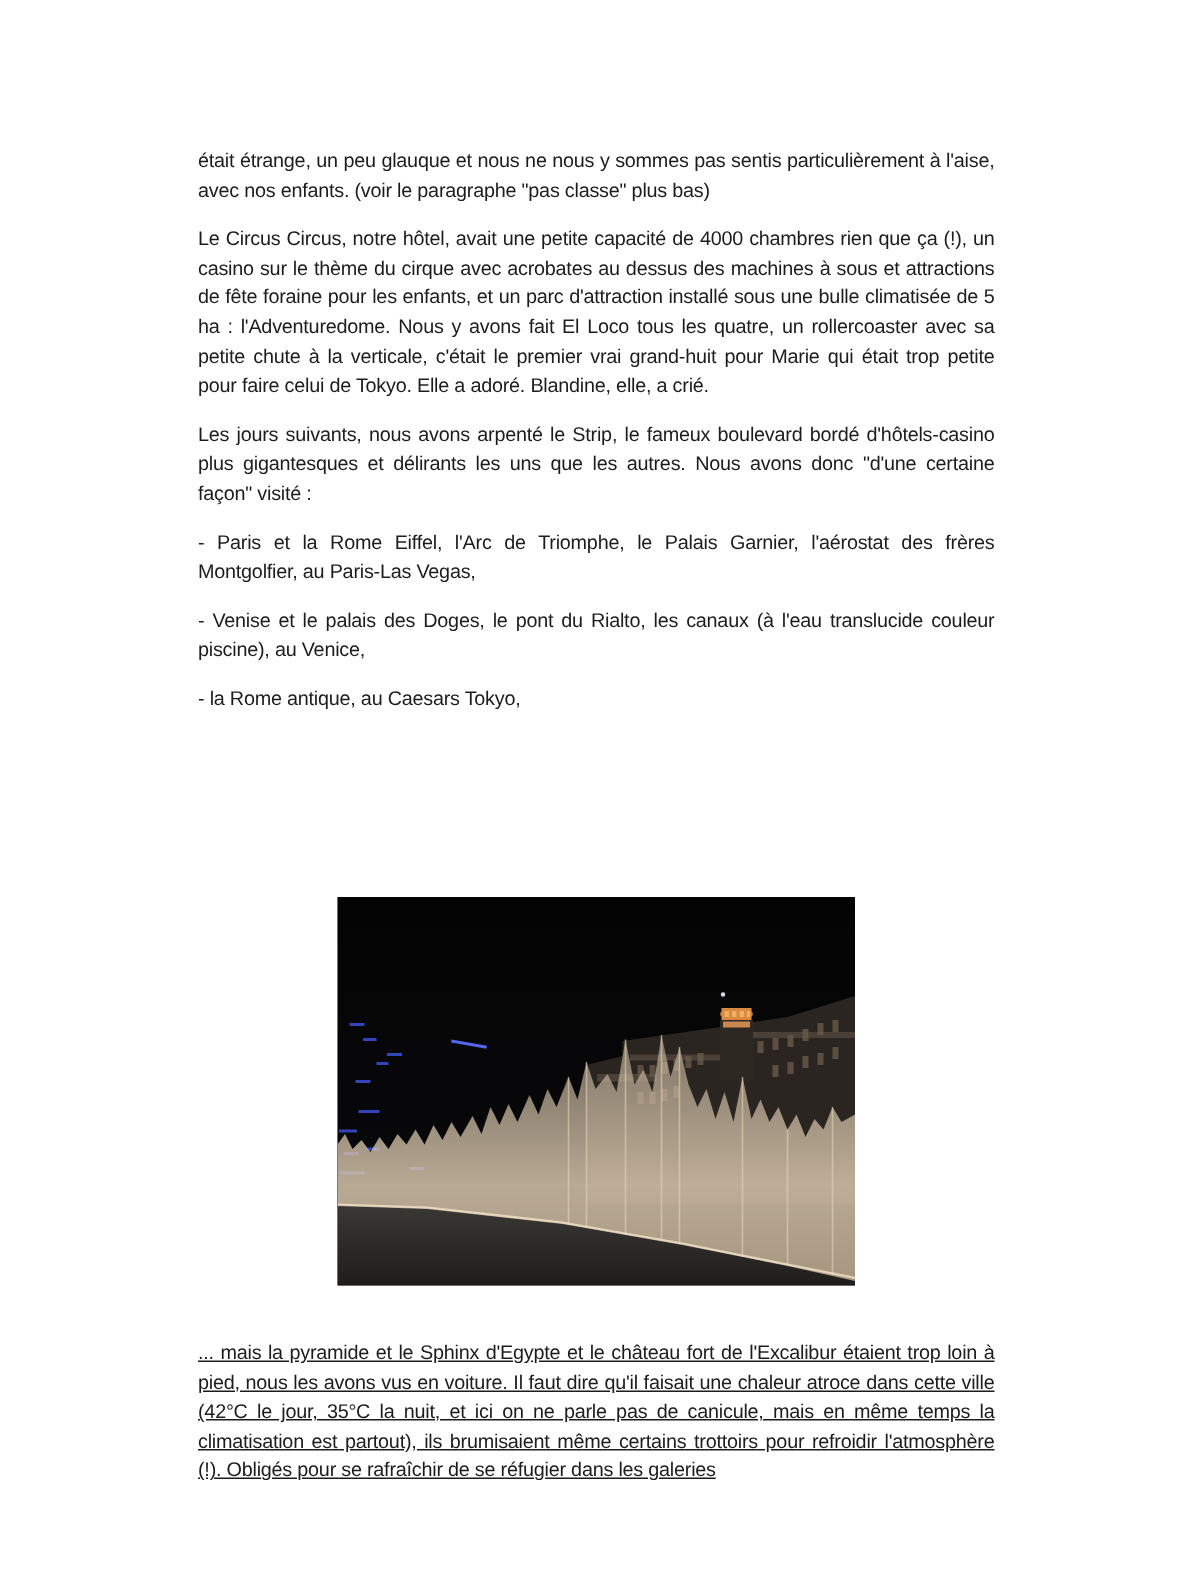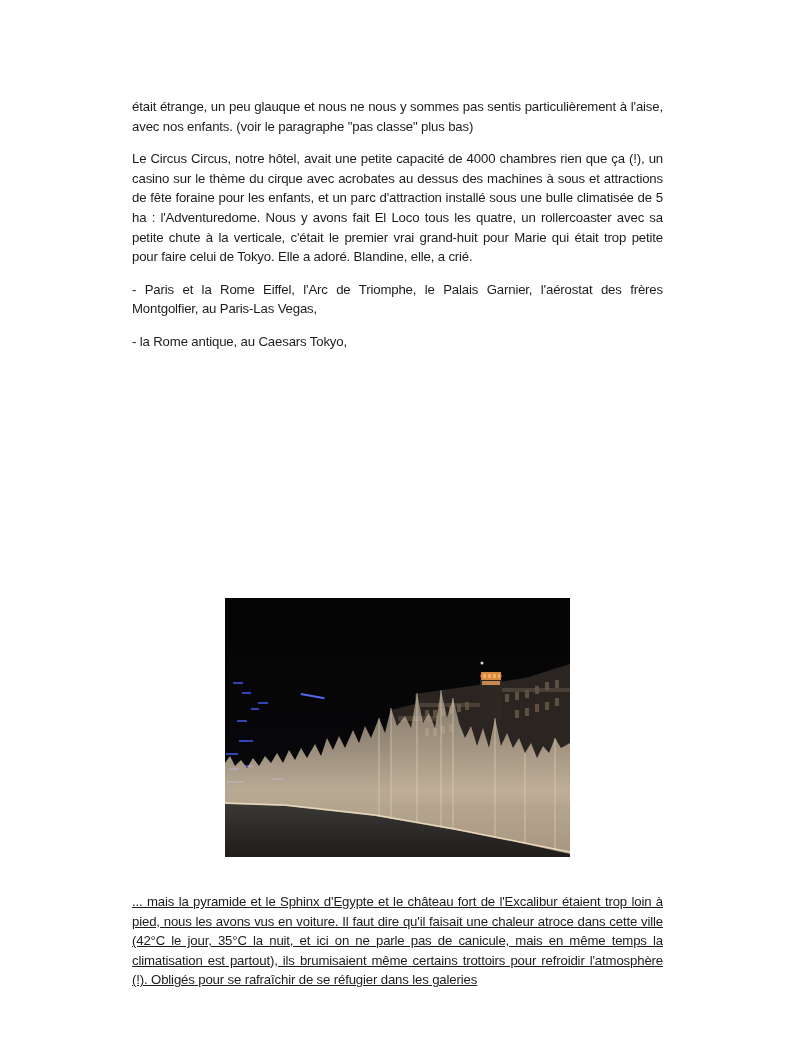--- a/index.html
+++ b/index.html
@@ -25,21 +25,23 @@
     }
   </style>
 </head>
 <body>
 
 <div class="page">
 
   <div class="text-block" id="top-text">
     <p>était étrange, un peu glauque et nous ne nous y sommes pas sentis particulièrement à l'aise, avec nos enfants. (voir le paragraphe "pas classe" plus bas)</p>
     <p>Le Circus Circus, notre hôtel, avait une petite capacité de 4000 chambres rien que ça (!), un casino sur le thème du cirque avec acrobates au dessus des machines à sous et attractions de fête foraine pour les enfants, et un parc d'attraction installé sous une bulle climatisée de 5 ha : l'Adventuredome. Nous y avons fait El Loco tous les quatre, un rollercoaster avec sa petite chute à la verticale, c'était le premier vrai grand-huit pour Marie qui était trop petite pour faire celui de Tokyo. Elle a adoré. Blandine, elle, a crié.</p>
+    <p>Les jours suivants, nous avons arpenté le Strip, le fameux boulevard bordé d'hôtels-casino plus gigantesques et délirants les uns que les autres. Nous avons donc "d'une certaine façon" visité :</p>
     <p>- Paris et la Rome Eiffel, l'Arc de Triomphe, le Palais Garnier, l'aérostat des frères Montgolfier, au Paris-Las Vegas,</p>
+    <p>- Venise et le palais des Doges, le pont du Rialto, les canaux (à l'eau translucide couleur piscine), au Venice,</p>
     <p>- la Rome antique, au Caesars Tokyo,</p>
   </div>
 
   <div class="photo" title="Bellagio fountains at night in front of the Bellagio hotel, Las Vegas">
     <svg viewBox="0 0 345 259" xmlns="http://www.w3.org/2000/svg">
       <defs>
         <linearGradient id="sky" x1="0" y1="0" x2="0" y2="1">
           <stop offset="0" stop-color="#040404"></stop>
           <stop offset="1" stop-color="#0a0a0e"></stop>
         </linearGradient>

